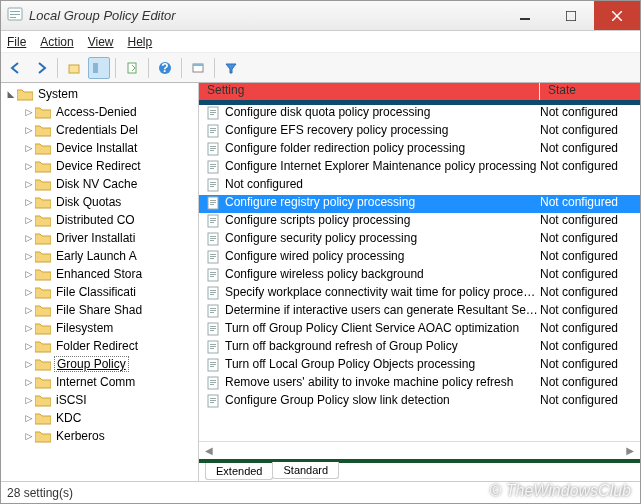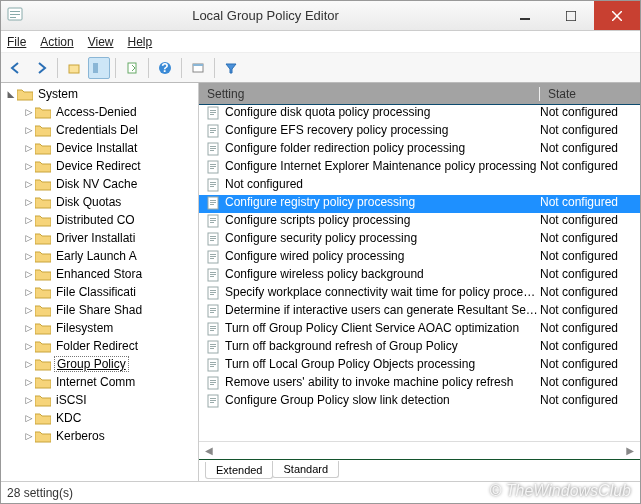--- a/index.html
+++ b/index.html
@@ -1,51 +1,51 @@
 <!DOCTYPE html>
 <html><head>
 <meta charset="utf-8">
 <style>
 * { box-sizing: border-box; margin: 0; padding: 0; font-family: "Segoe UI", Tahoma, sans-serif; font-size: 12px; }
 body { background: #fff; width: 641px; height: 504px; overflow: hidden; display: flex; flex-direction: column; border: 1px solid #999; }
 .titlebar { height: 30px; background: linear-gradient(#fafafa,#eaeaea); display: flex; align-items: center; border-bottom: 1px solid #ccc; position: relative; }
 .titlebar .icon { margin: 0 6px; }
-.titlebar .title { flex: 1; text-align: center; color: #333; font-size: 13px; }
+.titlebar .title { flex: 1; color: #333; font-size: 13px; font-style: italic; }
 .titlebar .wbtns { display: flex; height: 100%; }
 .titlebar .wbtn { width: 46px; display: flex; align-items: center; justify-content: center; color: #333; }
 .titlebar .wbtn.close { background: #c84031; color: #fff; }
 .menubar { height: 22px; display: flex; align-items: center; padding: 0 6px; gap: 14px; border-bottom: 1px solid #eee; }
 .menubar span { color: #222; text-decoration: underline; }
 .toolbar { height: 30px; display: flex; align-items: center; border-bottom: 1px solid #bbb; padding: 0 4px; gap: 3px; background: #f7f7f7; }
 .tbtn { width: 22px; height: 22px; display: flex; align-items: center; justify-content: center; border: 1px solid transparent; border-radius: 2px; }
 .tbtn.sel { background: #cde6f7; border: 1px solid #8ab6d6; }
 .tsep { width: 1px; height: 20px; background: #ccc; margin: 0 2px; }
 .main { flex: 1; display: flex; min-height: 0; }
 .tree { width: 198px; border-right: 1px solid #ccc; overflow: auto; padding: 2px 0; background: #fff; }
 .tnode { display: flex; align-items: center; height: 18px; white-space: nowrap; }
 .twist { width: 12px; text-align: center; color: #666; font-size: 9px; }
 .tlabel { padding: 0 2px; }
 .tlabel.sel { border: 1px dotted #777; text-decoration: underline; }
 .fldr { width: 16px; height: 14px; margin-right: 3px; display: inline-block; }
 .fldr svg { width: 16px; height: 14px; display: block; }
 .right { flex: 1; display: flex; flex-direction: column; min-width: 0; }
 .list { flex: 1; overflow: auto; position: relative; }
-.listhead { display: flex; height: 22px; align-items: center; border-bottom: 1px solid #0c4a6e; position: sticky; top: 0; background: #a3a3a3; }
+.listhead { display: flex; height: 22px; border-bottom: 5px solid #0c4a6e; position: sticky; top: 0; background: #ef4444; }
 .listhead .col { padding: 0 8px; color: #333; }
 .listhead .col.setting { flex: 1; border-right: 1px solid #eee; }
 .listhead .col.state { width: 100px; text-align: left; }
 .row { display: flex; height: 18px; }
 .row.sel { background: #1e90ff; color: #fff; }
 .row .ricon { width: 16px; height: 16px; margin: 0 4px 0 6px; display: inline-flex; align-items: center; justify-content: center; }
 .row .rname { flex: 1; white-space: nowrap; overflow: hidden; text-overflow: ellipsis; }
 .row .rstate { width: 100px; padding-right: 16px; text-align: left; }
 .hscroll { height: 18px; border-top: 1px solid #ddd; display: flex; align-items: center; padding: 0 6px; }
 .hscroll .arrow { color: #888; font-size: 10px; }
 .hscroll .track { flex: 1; }
-.tabs { height: 22px; display: flex; align-items: center; padding-left: 6px; border-top: 1px solid #14532d; }
+.tabs { height: 22px; display: flex; align-items: flex-start; padding-left: 6px; border-top: 4px solid #14532d; }
 .tab { padding: 2px 10px; border: 1px solid #ccc; border-top: none; background: #fff; margin-right: -1px; border-radius: 0 0 3px 3px; font-size: 11px; }
 .tab.active { background: #fff; position: relative; top: -1px; }
 .status { height: 22px; border-top: 1px solid #ccc; display: flex; align-items: center; padding: 0 6px; color: #333; position: relative; }
 .watermark { position: absolute; right: 10px; bottom: 4px; font-size: 16px; color: rgba(255,255,255,.85); text-shadow: 0 0 3px rgba(0,0,0,.6); font-style: italic; }
 </style>
 </head>
 <body>
 
 <div class="titlebar">
   <span class="icon">

